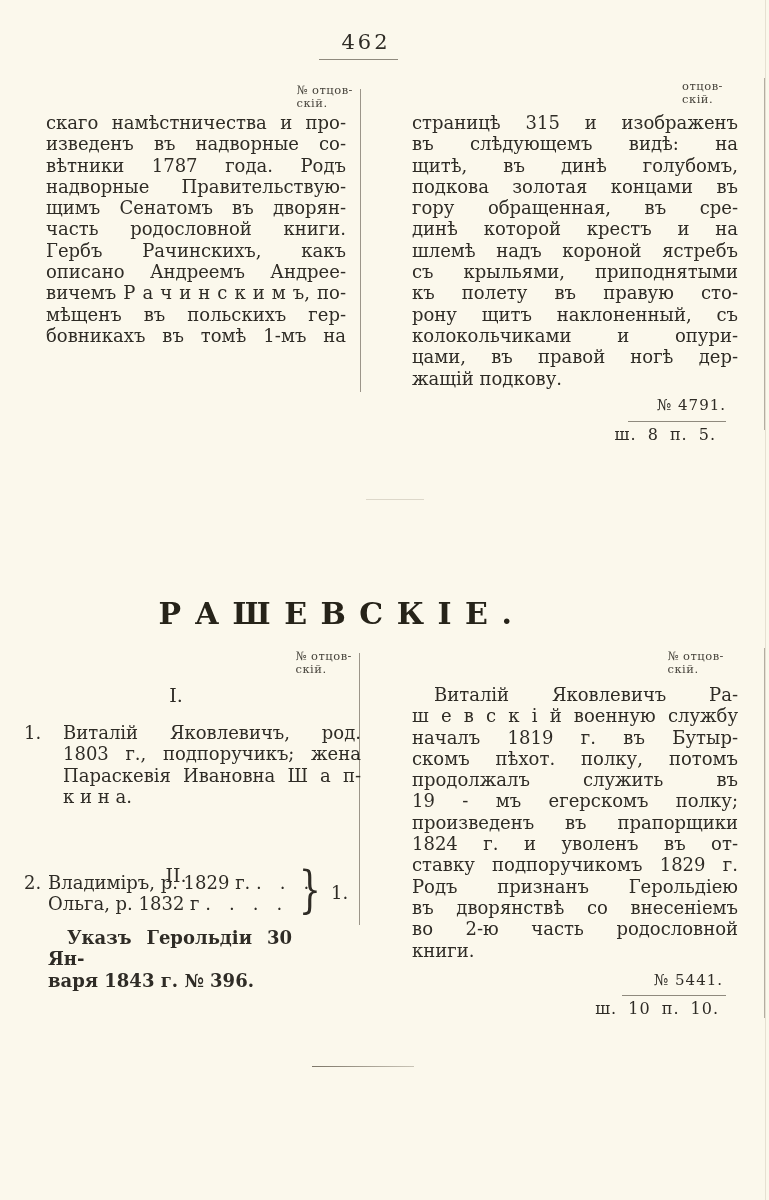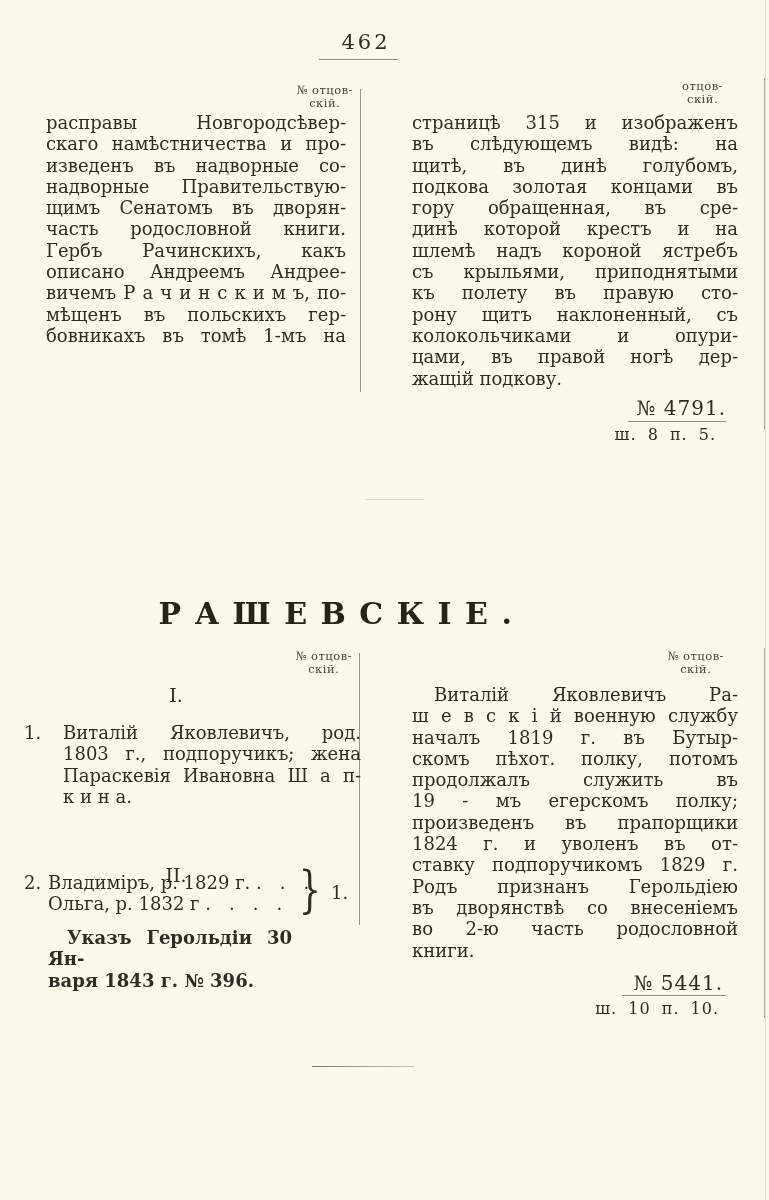--- a/index.html
+++ b/index.html
@@ -6,30 +6,30 @@
   .page{position:relative;width:769px;height:1200px;background:#fbf8ec;
         font-family:"DejaVu Serif",serif;color:#2f2c26;overflow:hidden;}
   .edge{position:absolute;left:765px;top:0;width:1px;height:1200px;background:#e6e0d2;}
   .pagenum{position:absolute;left:306px;top:30px;width:120px;text-align:center;
            font-size:21px;letter-spacing:3px;}
   .hline{position:absolute;height:1px;background:#8f8a7e;}
   .hline.faint{background:#ddd8ca;}
   .hline.short{background:linear-gradient(to right,#7d7668,#c9c4b6);}
   .vrule{position:absolute;width:1px;background:#9b9589;}
   .vrule.light{background:#b3ada1;}
-  .colhead{position:absolute;font-size:11.5px;line-height:13px;text-align:center;
+  .colhead{position:absolute;font-size:11.5px;line-height:13px;text-align:left;
            letter-spacing:0.5px;color:#45423a;}
   .par{position:absolute;font-size:18px;line-height:21.3px;}
   .tl{min-height:21.3px;}
   .j{text-align:justify;text-align-last:justify;}
   .ind{text-indent:22px;}
   .ind19{text-indent:19px;}
   .pre{white-space:pre;}
   .bold{font-weight:bold;}
-  .refnum{position:absolute;font-size:20px;letter-spacing:1px;}
+  .refnum{position:absolute;font-size:15px;letter-spacing:1px;}
   .refcode{position:absolute;font-size:16px;letter-spacing:1px;word-spacing:5px;}
   .heading{position:absolute;font-size:19px;text-align:center;}
   .entnum{position:absolute;font-size:18px;}
   .title{position:absolute;left:0;top:596px;width:684px;text-align:center;
          font-size:30px;font-weight:bold;letter-spacing:0.45em;color:#262319;}
   .brace{position:absolute;left:294px;top:866px;font-size:50px;line-height:48px;
          transform:scaleX(0.7);color:#2f2c26;}
 </style>
 </head>
 <body>
@@ -46,23 +46,23 @@
     <div>скій.</div>
   </div>
   <div class="colhead" style="right:46px;top:80px;">
     <div>отцов-</div>
     <div>скій.</div>
   </div>
   <div class="vrule" style="left:360px;top:89px;height:303px;"></div>
   <div class="vrule light" style="left:764px;top:78px;height:352px;"></div>
 
   <div class="par" style="left:46px;top:112px;width:300px;">
-    <div class="tl j">расправы Новгородсѣвер-</div>
     <div class="tl j">скаго намѣстничества и про-</div>
     <div class="tl j">изведенъ въ надворные со-</div>
+    <div class="tl j">вѣтники 1787 года. Родъ</div>
     <div class="tl j">надворные Правительствую-</div>
     <div class="tl j">щимъ Сенатомъ въ дворян-</div>
     <div class="tl j">часть родословной книги.</div>
     <div class="tl j">Гербъ Рачинскихъ, какъ</div>
     <div class="tl j">описано Андреемъ Андрее-</div>
     <div class="tl j">вичемъ Р а ч и н с к и м ъ, по-</div>
     <div class="tl j">мѣщенъ въ польскихъ гер-</div>
     <div class="tl j">бовникахъ въ томѣ 1-мъ на</div>
   </div>
 

